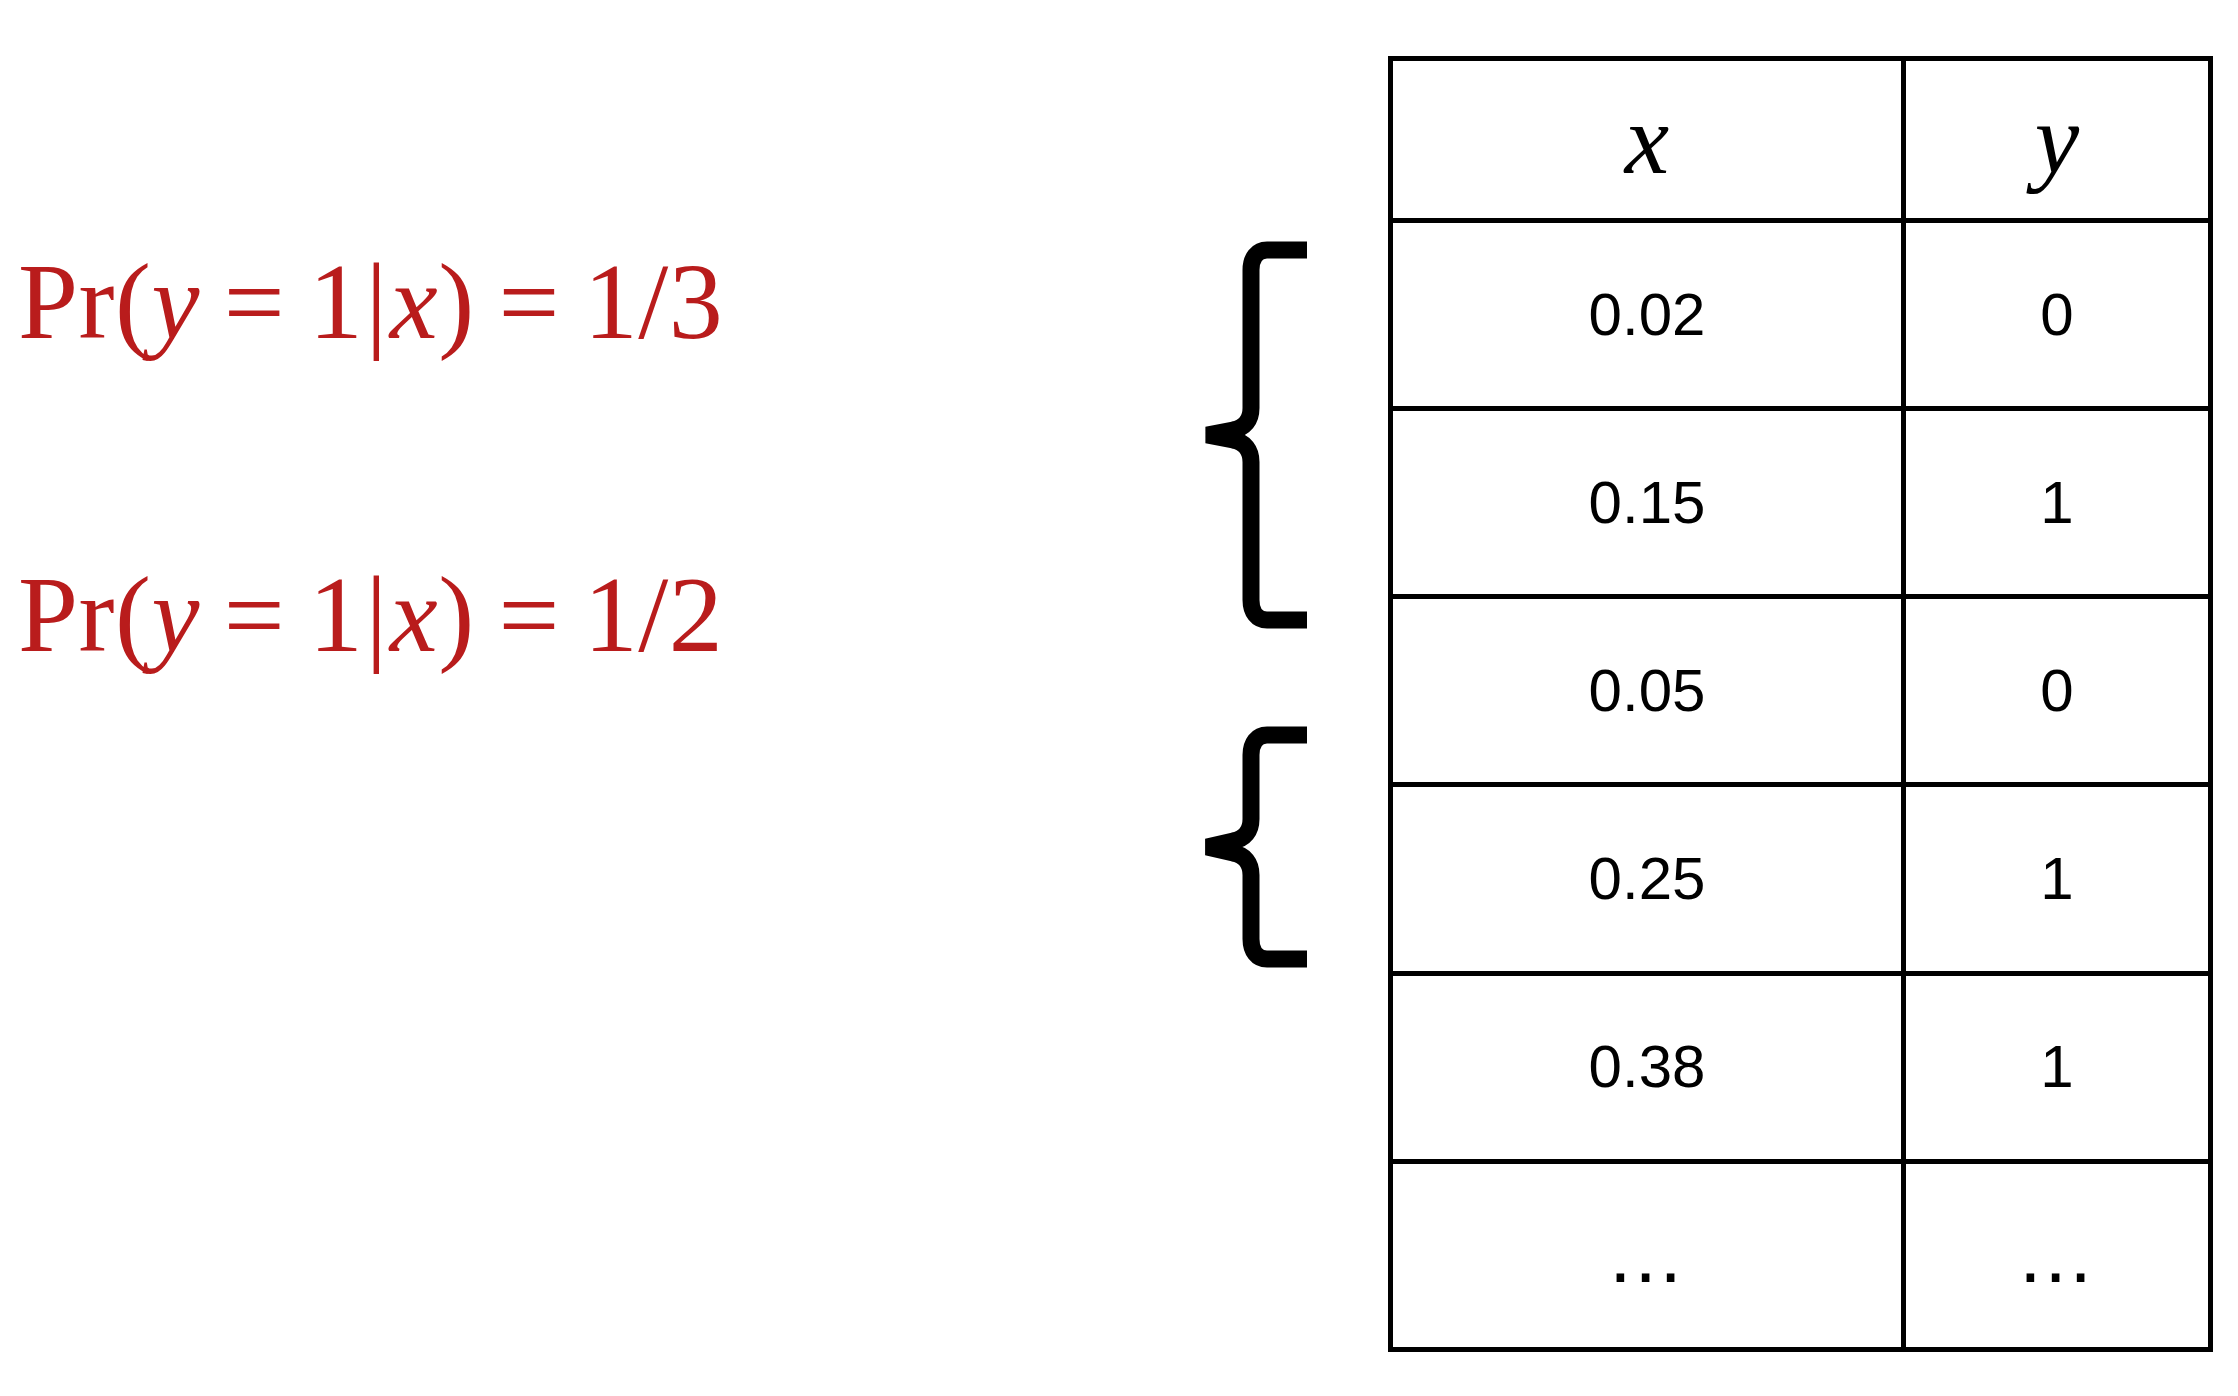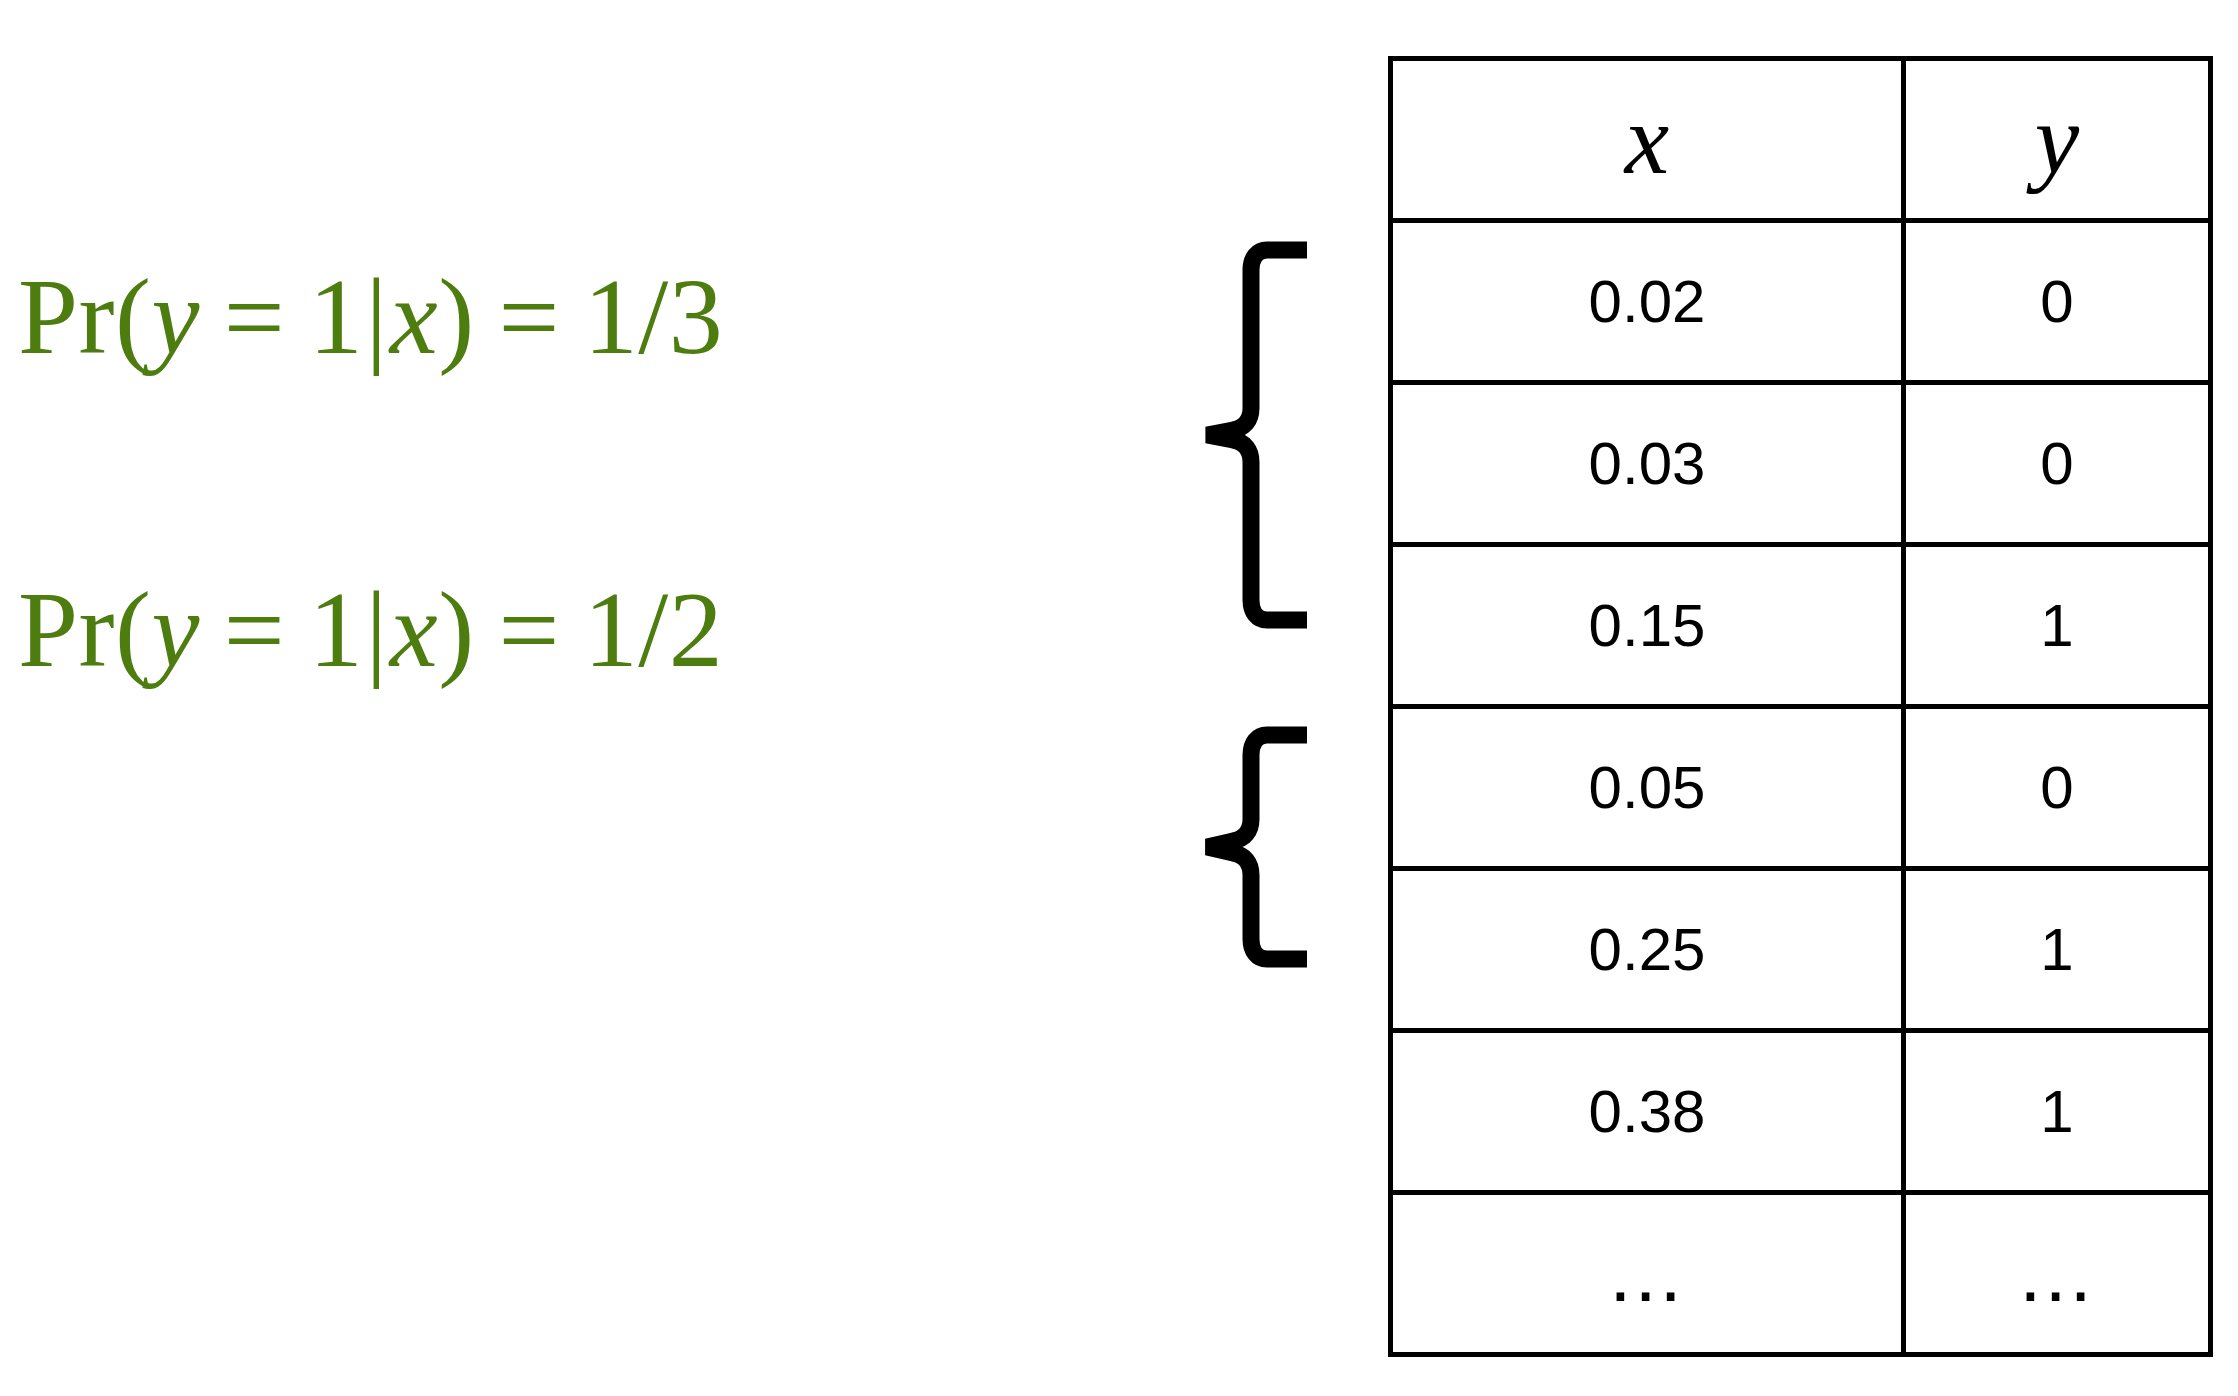--- a/index.html
+++ b/index.html
@@ -14,25 +14,24 @@
     background: #ffffff;
     overflow: hidden;
     font-family: "Liberation Serif", serif;
   }
 
   
   .equation {
     position: absolute;
     font-family: "Liberation Serif", serif;
     font-size: 108px;
-    color: #4d7c0f;
+    color: #b91c1c;
     white-space: nowrap;
     line-height: 1;
     letter-spacing: 0.5px;
-    margin-top: 15px;
   }
   .equation .var {
     font-style: italic;
   }
   .equation .rm {
     font-style: normal;
   }
   .equation .sp {
     display: inline-block;
     width: 0.22em;
@@ -133,24 +132,20 @@
         <th>x</th>
         <th>y</th>
       </tr>
     </thead>
     <tbody>
       <tr>
         <td>0.02</td>
         <td>0</td>
       </tr>
       <tr>
-        <td>0.03</td>
-        <td>0</td>
-      </tr>
-      <tr>
         <td>0.15</td>
         <td>1</td>
       </tr>
       <tr>
         <td>0.05</td>
         <td>0</td>
       </tr>
       <tr>
         <td>0.25</td>
         <td>1</td>

